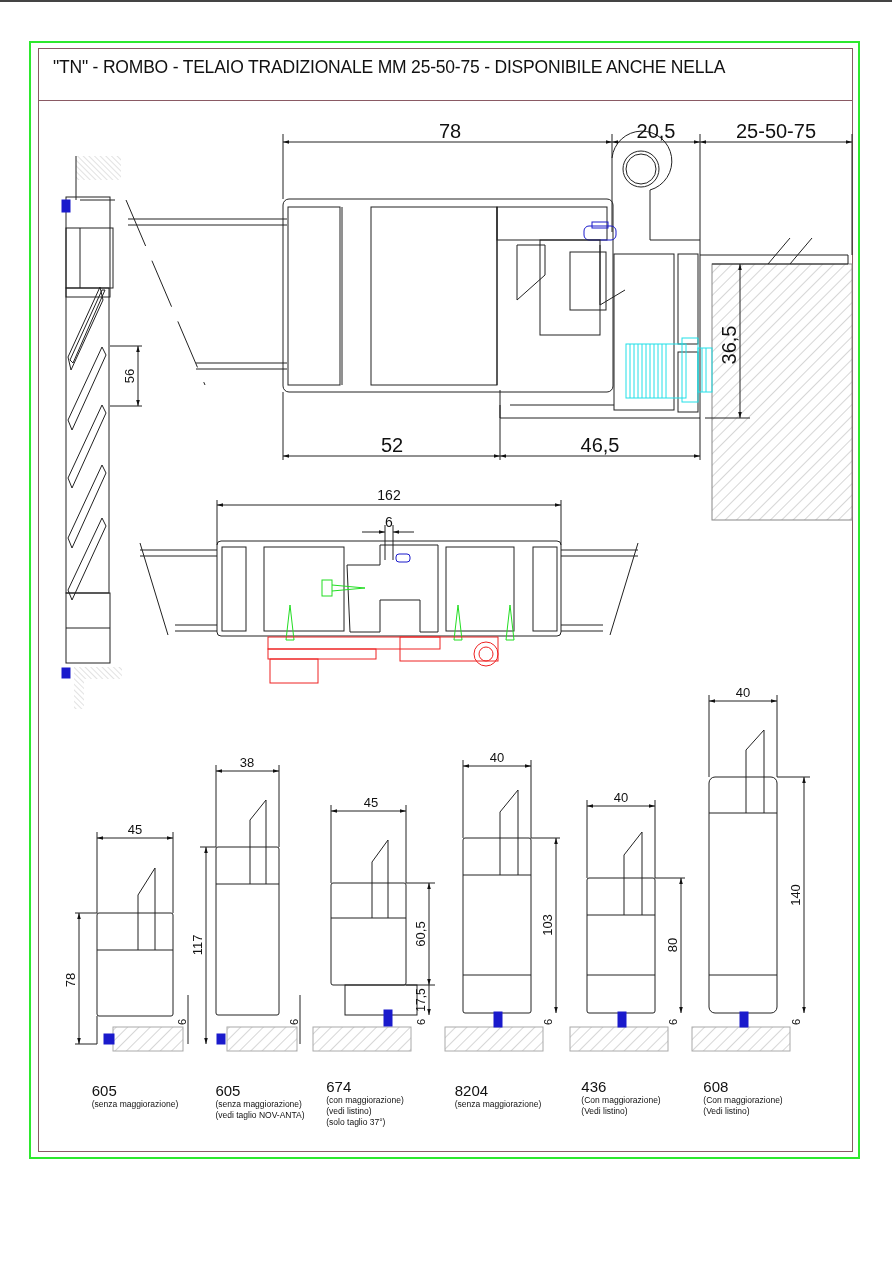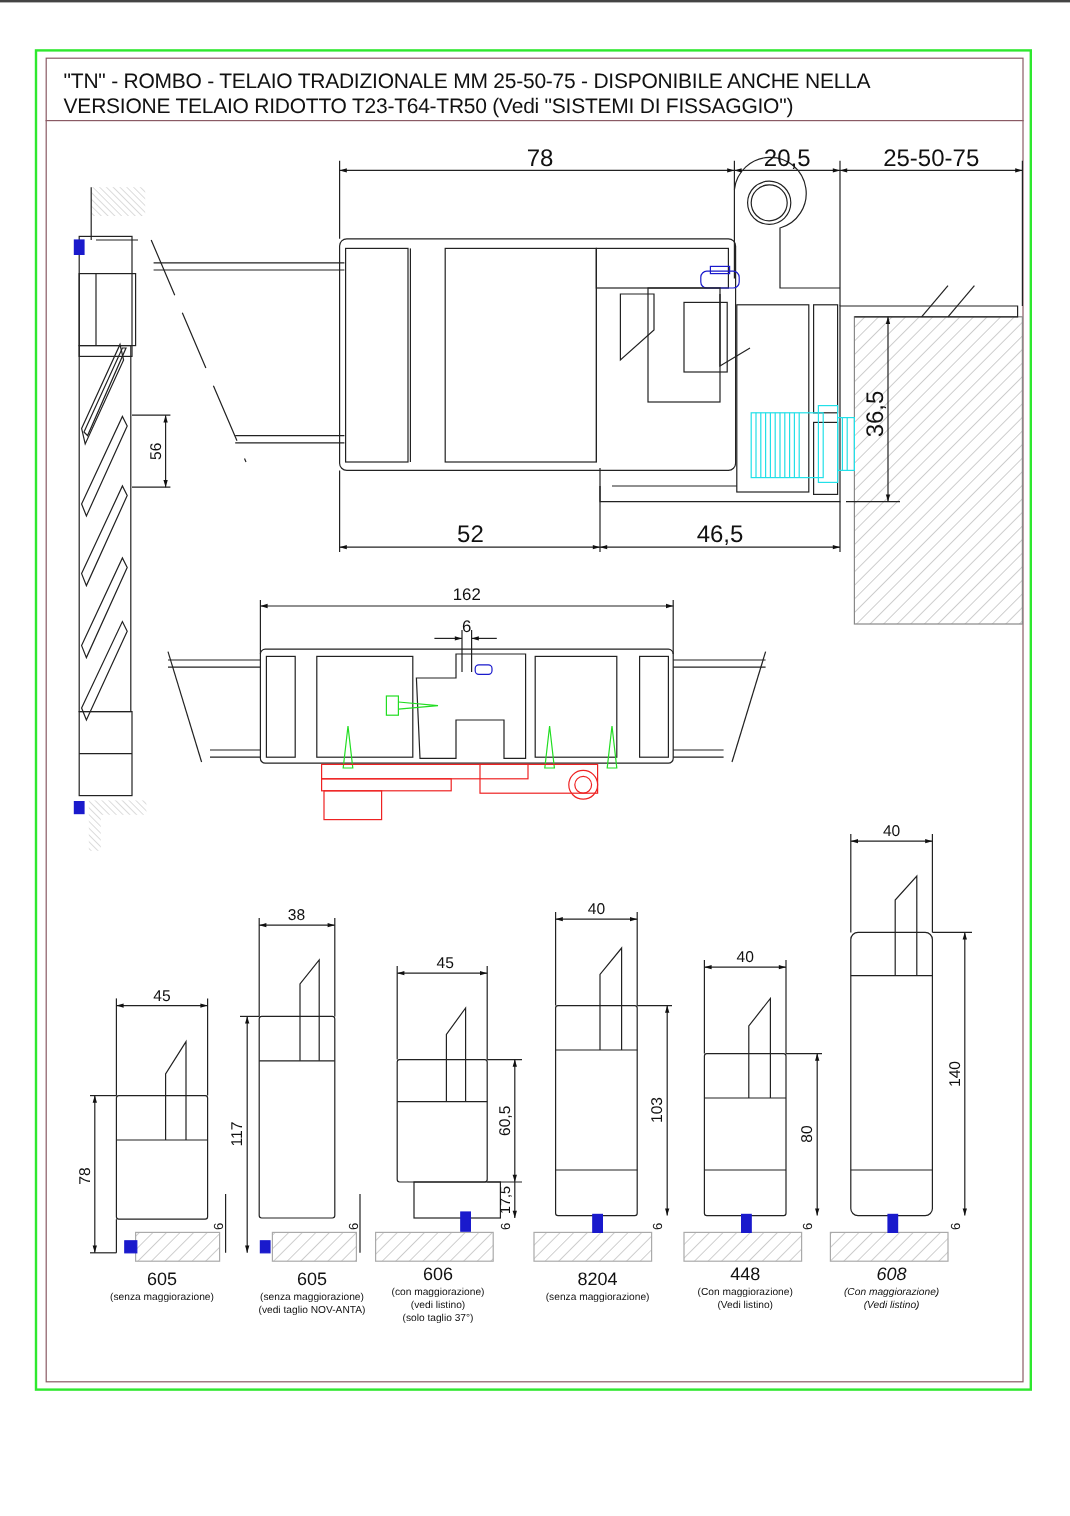--- a/index.html
+++ b/index.html
@@ -5,33 +5,32 @@
   html,body{margin:0;padding:0;background:#fff;}
   body{width:892px;height:1263px;position:relative;overflow:hidden;font-family:"Liberation Sans",sans-serif;}
   .topbar{position:absolute;left:0;top:0;width:892px;height:2px;background:#444;}
   .green-frame{position:absolute;left:29px;top:41px;width:831px;height:1118px;border:2px solid #2ee82e;box-sizing:border-box;}
   .inner-frame{position:absolute;left:38px;top:48px;width:815px;height:1104px;border:1px solid #8a5a64;box-sizing:border-box;}
   .title-box{position:absolute;left:38px;top:48px;width:815px;height:53px;border-bottom:1px solid #8a5a64;box-sizing:border-box;}
   .title-line{position:absolute;left:15px;font-size:17.5px;color:#111;letter-spacing:-0.2px;white-space:nowrap;}
   .t1{top:9px;} .t2{top:30px;}
   svg.drawing{position:absolute;left:0;top:0;}
   .dim{font-family:"Liberation Sans",sans-serif;fill:#111;}
-  .lbl{position:absolute;text-align:center;color:#111;white-space:nowrap;transform:translateX(-50%);}
+  .lbl{position:absolute;text-align:left;color:#111;white-space:nowrap;transform:translateX(-50%);margin-top:24px;}
   .lbl .code{font-size:15px;display:block;line-height:17px;}
   .lbl .note{font-size:8.5px;display:block;line-height:11px;}
 </style>
 </head>
 <body>
 
 <div class="topbar"></div>
 <div class="green-frame"></div>
 <div class="inner-frame"></div>
 <div class="title-box">
   <div class="title-line t1">"TN" - ROMBO - TELAIO TRADIZIONALE MM 25-50-75 - DISPONIBILE ANCHE NELLA</div>
-  <div class="title-line t2">VERSIONE TELAIO RIDOTTO T23-T64-TR50 (Vedi "SISTEMI DI FISSAGGIO")</div>
 </div>
 
 <svg class="drawing" width="892" height="1263" viewBox="0 0 892 1263" xmlns="http://www.w3.org/2000/svg">
   <defs>
     <pattern id="hatch" width="8" height="8" patternUnits="userSpaceOnUse" patternTransform="rotate(45)">
       <line x1="0" y1="0" x2="0" y2="8" stroke="#999" stroke-width="0.8"></line>
     </pattern>
     <pattern id="hatchdense" width="4" height="4" patternUnits="userSpaceOnUse" patternTransform="rotate(-45)">
       <line x1="0" y1="0" x2="0" y2="4" stroke="#aaa" stroke-width="0.7"></line>
     </pattern>
@@ -306,31 +305,31 @@
 <div class="lbl" style="left:135px;top:1058px;">
   <span class="code">605</span>
   <span class="note">(senza maggiorazione)</span>
 </div>
 <div class="lbl" style="left:260px;top:1058px;">
   <span class="code">605</span>
   <span class="note">(senza maggiorazione)</span>
   <span class="note">(vedi taglio NOV-ANTA)</span>
 </div>
 <div class="lbl" style="left:365px;top:1054px;">
-  <span class="code">606</span>
+  <span class="code">674</span>
   <span class="note">(con maggiorazione)</span>
   <span class="note">(vedi listino)</span>
   <span class="note">(solo taglio 37°)</span>
 </div>
 <div class="lbl" style="left:498px;top:1058px;">
   <span class="code">8204</span>
   <span class="note">(senza maggiorazione)</span>
 </div>
 <div class="lbl" style="left:621px;top:1054px;">
-  <span class="code">448</span>
+  <span class="code">436</span>
   <span class="note">(Con maggiorazione)</span>
   <span class="note">(Vedi listino)</span>
 </div>
-<div class="lbl" style="left:743px;top:1054px;font-style:italic;">
+<div class="lbl" style="left:743px;top:1054px;">
   <span class="code">608</span>
   <span class="note">(Con maggiorazione)</span>
   <span class="note">(Vedi listino)</span>
 </div>
 
 </body></html>

